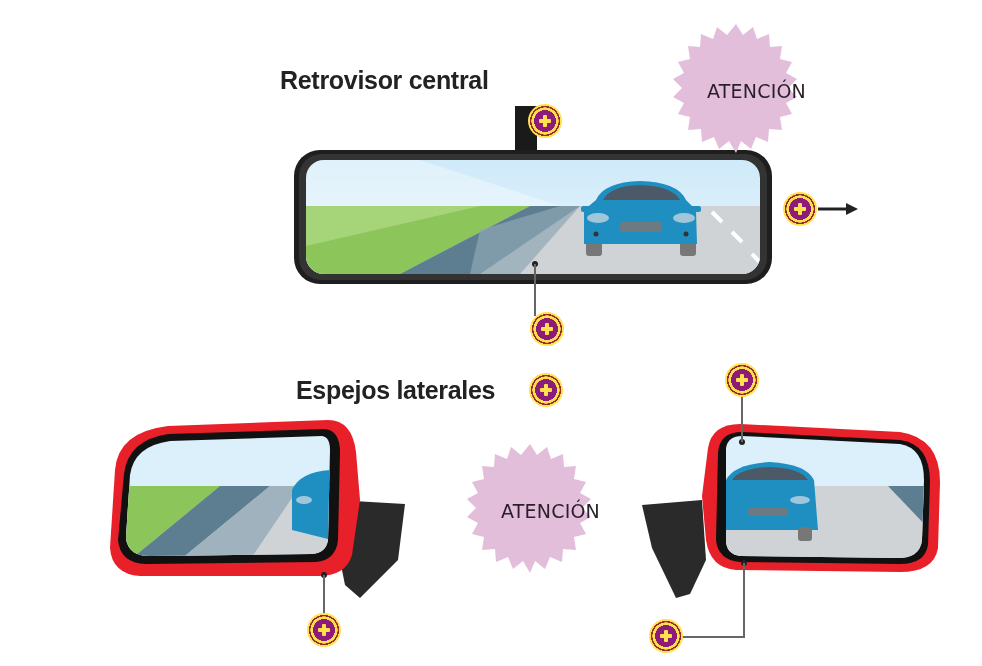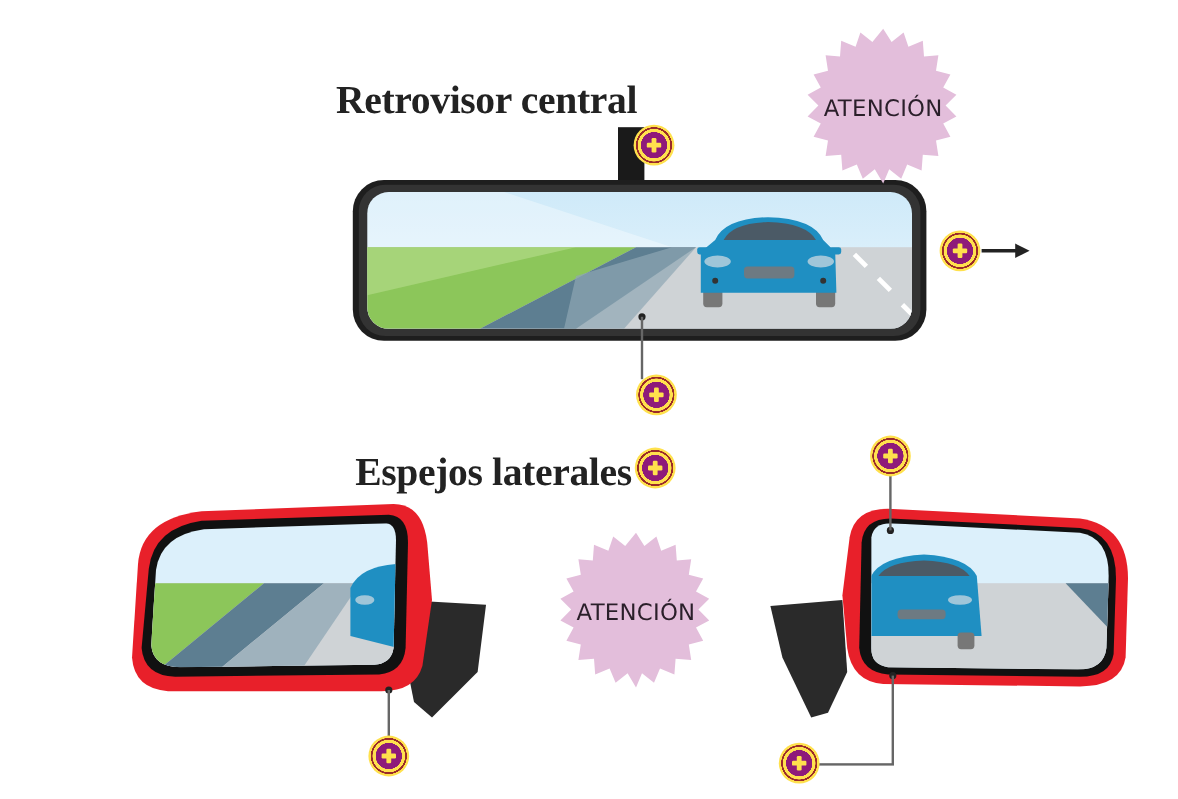--- a/index.html
+++ b/index.html
@@ -1,25 +1,25 @@
 <!DOCTYPE html>
 <html><head>
 <meta charset="utf-8">
 <style>
   html, body { margin:0; padding:0; background:#ffffff; }
   body { width:982px; height:666px; position:relative; overflow:hidden; font-family:"DejaVu Sans", sans-serif; }
-  .title { position:absolute; font-family:Liberation Serif, serif; font-weight:bold; color:#222; font-size:33px; letter-spacing:-0.3px; white-space:nowrap; }
+  .title { position:absolute; font-family:Liberation Sans, sans-serif; font-weight:bold; color:#222; font-size:25px; letter-spacing:-0.3px; white-space:nowrap; }
   .hotspot { position:absolute; width:34px; height:34px; margin:-17px 0 0 -17px; border-radius:50%;
     background:radial-gradient(circle, #8e1a7a 0 45%, #ffe14d 46% 56%, #9a2a2a 57% 62%, #ffe14d 63% 78%, rgba(255,240,120,0.5) 79% 100%);
     cursor:pointer; }
   .hotspot::before, .hotspot::after { content:""; position:absolute; background:#ffe14d; left:50%; top:50%; border-radius:1px; }
   .hotspot::before { width:12px; height:4px; margin:-2px 0 0 -6px; }
   .hotspot::after { width:4px; height:12px; margin:-6px 0 0 -2px; }
   .badge { position:absolute; }
-  .badge-text { position:absolute; left:0; right:0; top:50%; transform:translateY(-50%); text-align:center; font-family:"DejaVu Sans", sans-serif; font-size:19px; color:#2a1f2a; letter-spacing:0.2px; }
+  .badge-text { position:absolute; left:0; right:0; top:50%; transform:translateY(-50%); text-align:right; font-family:"DejaVu Sans", sans-serif; font-size:19px; color:#2a1f2a; letter-spacing:0.2px; }
   .leader { position:absolute; background:#666; }
   .dot { position:absolute; width:6px; height:6px; margin:-3px 0 0 -3px; border-radius:50%; background:#222; }
   svg { position:absolute; overflow:visible; }
 </style>
 </head>
 <body>
 
 <div class="title" style="left:280px; top:66px;">Retrovisor central</div>
 <div class="title" style="left:296px; top:376px;">Espejos laterales</div>
 

